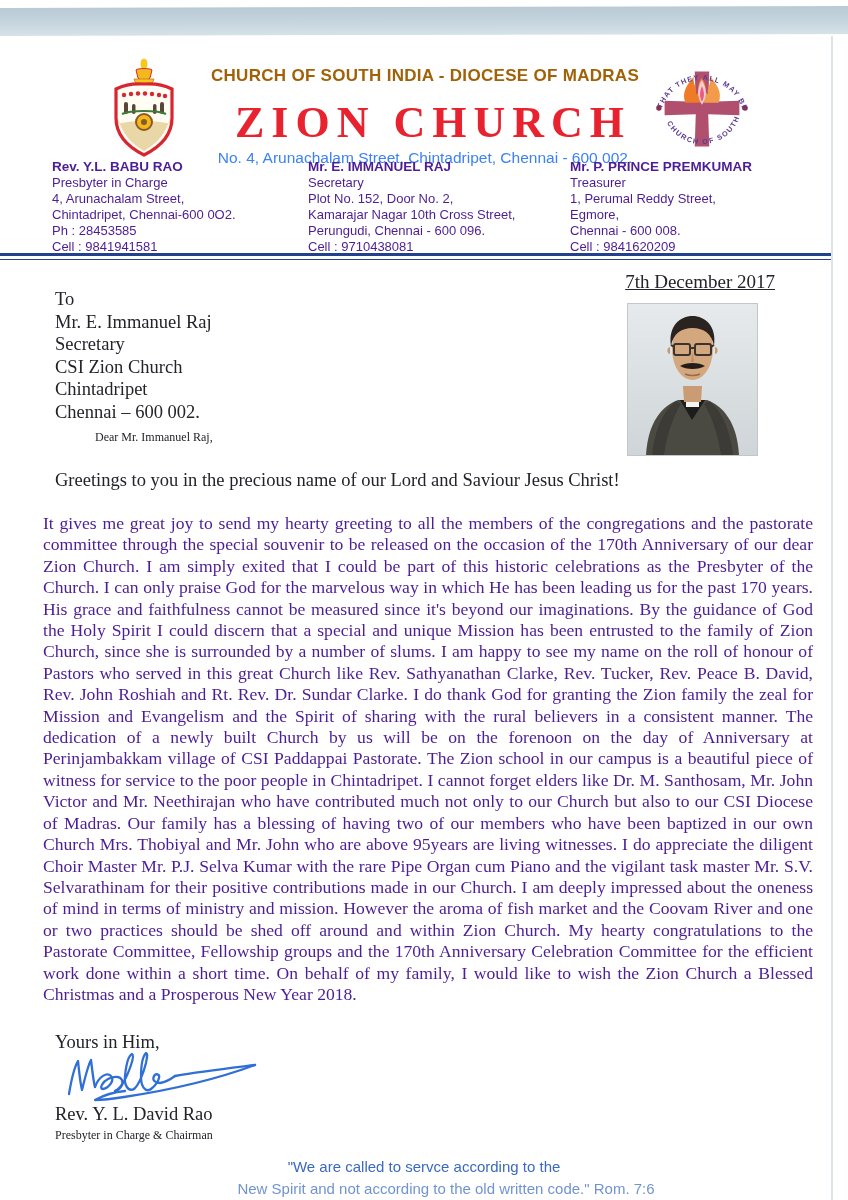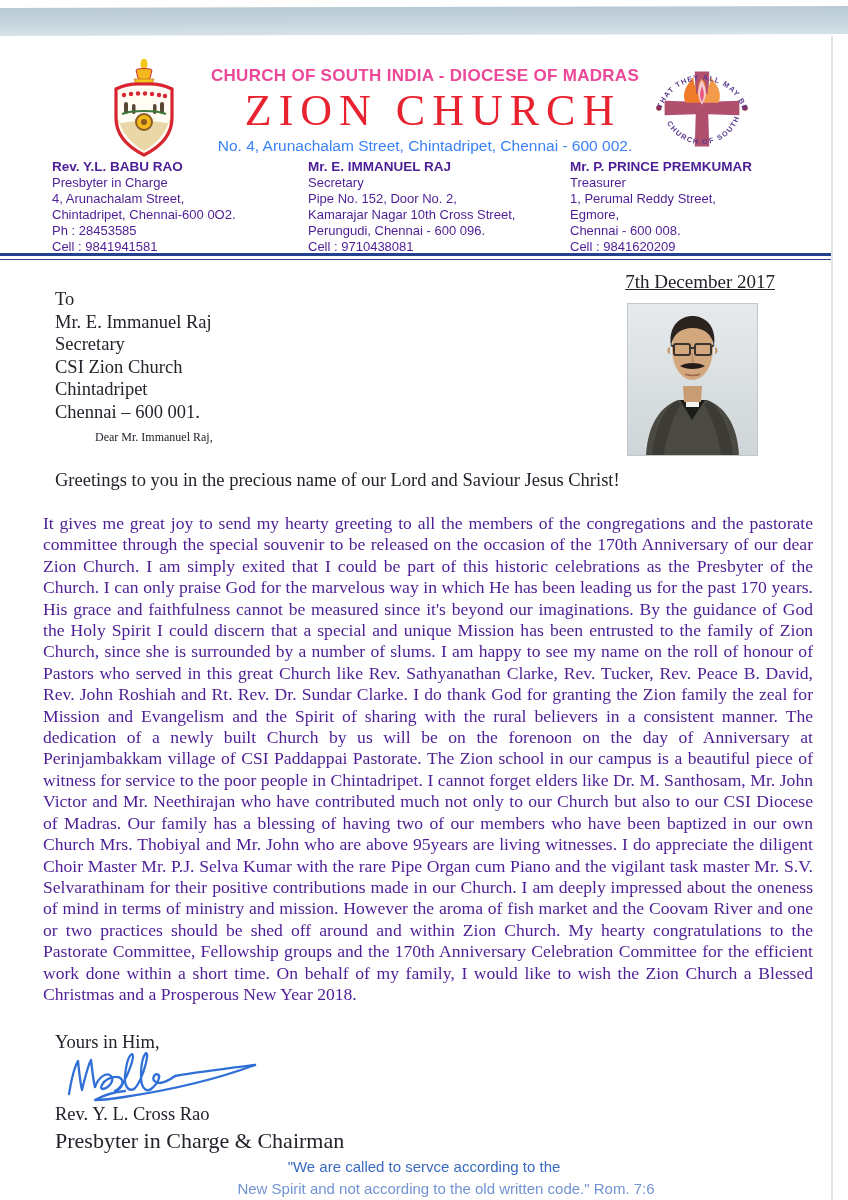--- a/index.html
+++ b/index.html
@@ -12,23 +12,23 @@
   .scan-band{position:absolute;left:0;top:7px;width:848px;height:28px;
     background:linear-gradient(180deg,#b9cad5 0%,#c6d5de 55%,#d6e2e8 100%);
     transform:rotate(-0.12deg);}
   .scan-edge-right{position:absolute;top:36px;right:15px;width:2px;height:1164px;
     background:#d3dde2;opacity:.8;}
   
   .crest{position:absolute;left:98px;top:58px;}
   .csi-logo{position:absolute;left:648px;top:55px;}
   .head-center{position:absolute;left:175px;top:66px;width:500px;text-align:center;}
   .org-line{font-family:"Liberation Sans",sans-serif;font-weight:bold;
-    font-size:17px;color:#ec4899;letter-spacing:.3px;}
-  .church-name{font-family:"Liberation Serif",serif;font-weight:normal;
-    font-size:44px;line-height:46px;color:#e8232f;letter-spacing:7px;margin-top:2px;padding-left:16px;}
+    font-size:17px;color:#a16207;letter-spacing:.3px;}
+  .church-name{font-family:"Liberation Serif",serif;font-weight:bold;
+    font-size:44px;line-height:46px;color:#e8232f;letter-spacing:7px;margin-top:14px;padding-left:16px;}
   .addr-line{font-family:"Liberation Sans",sans-serif;font-size:15.5px;
     color:#3b82f6;margin-top:3px;}
   
   .contacts{position:absolute;left:52px;top:159px;width:760px;display:flex;
     font-family:"Liberation Sans",sans-serif;color:#4c1d95;}
   .contact-col{line-height:16px;font-size:13px;}
   .contact-col .cname{font-weight:bold;font-size:13.5px;}
   .col1{width:256px;}
   .col2{width:262px;}
   .col3{width:242px;}
@@ -41,21 +41,21 @@
   .recipient{position:absolute;left:55px;top:288px;font-size:18.5px;line-height:22.5px;}
   .photo{position:absolute;left:628px;top:304px;width:129px;height:151px;
     outline:1px solid #c2c7ca;}
   .salutation{position:absolute;left:55px;top:430px;font-size:12px;margin-left:40px;}
   .greeting{position:absolute;left:55px;top:470px;font-size:18.5px;}
   .body-text{position:absolute;left:43px;top:513px;width:770px;
     font-size:17.6px;line-height:21.4px;text-align:justify;color:#4c1d95;}
   .closing{position:absolute;left:55px;top:1032px;font-size:18.5px;}
   .signature{position:absolute;left:62px;top:1052px;}
   .signer-name{position:absolute;left:55px;top:1104px;font-size:18.5px;}
-  .signer-title{position:absolute;left:55px;top:1128px;font-size:22px;}
+  .signer-title{position:absolute;left:55px;top:1128px;font-size:12px;}
   
   .footer{position:absolute;left:0;top:1156px;width:848px;text-align:center;
     font-family:"Liberation Sans",sans-serif;color:#3a6abf;font-size:15px;line-height:22px;}
   .footer .f2{opacity:.72;filter:blur(.4px);padding-left:44px;}
 </style>
 </head>
 <body>
 
 <div class="page">
 
@@ -132,21 +132,21 @@
       <div class="cname">Rev. Y.L. BABU RAO</div>
       <div>Presbyter in Charge</div>
       <div>4, Arunachalam Street,</div>
       <div>Chintadripet, Chennai-600 0O2.</div>
       <div>Ph : 28453585</div>
       <div>Cell : 9841941581</div>
     </div>
     <div class="contact-col col2">
       <div class="cname">Mr. E. IMMANUEL RAJ</div>
       <div>Secretary</div>
-      <div>Pipe No. 152, Door No. 2,</div>
+      <div>Plot No. 152, Door No. 2,</div>
       <div>Kamarajar Nagar 10th Cross Street,</div>
       <div>Perungudi, Chennai - 600 096.</div>
       <div>Cell : 9710438081</div>
     </div>
     <div class="contact-col col3">
       <div class="cname">Mr. P. PRINCE PREMKUMAR</div>
       <div>Treasurer</div>
       <div>1, Perumal Reddy Street,</div>
       <div>Egmore,</div>
       <div>Chennai - 600 008.</div>
@@ -160,21 +160,21 @@
   </div>
 
   <div class="date">7th December 2017</div>
 
   <div class="recipient">
     <div>To</div>
     <div>Mr. E. Immanuel Raj</div>
     <div>Secretary</div>
     <div>CSI Zion Church</div>
     <div>Chintadripet</div>
-    <div>Chennai – 600 001.</div>
+    <div>Chennai – 600 002.</div>
   </div>
 
   <div class="photo">
     <svg width="129" height="151" viewBox="0 0 129 151">
       <defs>
         <linearGradient id="pbg" x1="0" y1="0" x2="0" y2="1">
           <stop offset="0" stop-color="#e6eaec"></stop>
             <stop offset="1" stop-color="#cfd5d8"></stop>
         </linearGradient>
       </defs>
@@ -219,21 +219,21 @@
         <path d="M33 35 C37 24 45 20 49 24 C53 28 47 36 41 37 C37 37 40 30 46 27 C52 24 58 24 60 28 C62 32 58 38 53 39"></path>
         <path d="M53 39 C59 36 65 25 69 13 C71 7 72 3 70 2 C66 4 64 14 63 24 C62 33 66 40 72 37"></path>
         <path d="M72 37 C76 34 81 23 84 11 C85 5 86 2 84 1 C81 4 79 14 79 25 C79 34 83 41 89 37"></path>
         <path d="M89 37 C93 34 96 30 97 26 C98 22 94 21 92 24 C90 28 93 31 98 31 C104 30 109 27 113 24"></path>
         <path d="M113 24 C140 19 168 16 193 13"></path>
         <path d="M193 13 C158 26 115 37 62 45 C50 47 40 48 33 48 C42 43 52 40 63 39"></path>
       </g>
     </svg>
   </div>
 
-  <div class="signer-name">Rev. Y. L. Cross Rao</div>
+  <div class="signer-name">Rev. Y. L. David Rao</div>
   <div class="signer-title">Presbyter in Charge &amp; Chairman</div>
 
   <div class="footer">
     <div class="f1">"We are called to servce according to the</div>
     <div class="f2">New Spirit and not according to the old written code." Rom. 7:6</div>
   </div>
 
 </div>
 
 </body></html>

